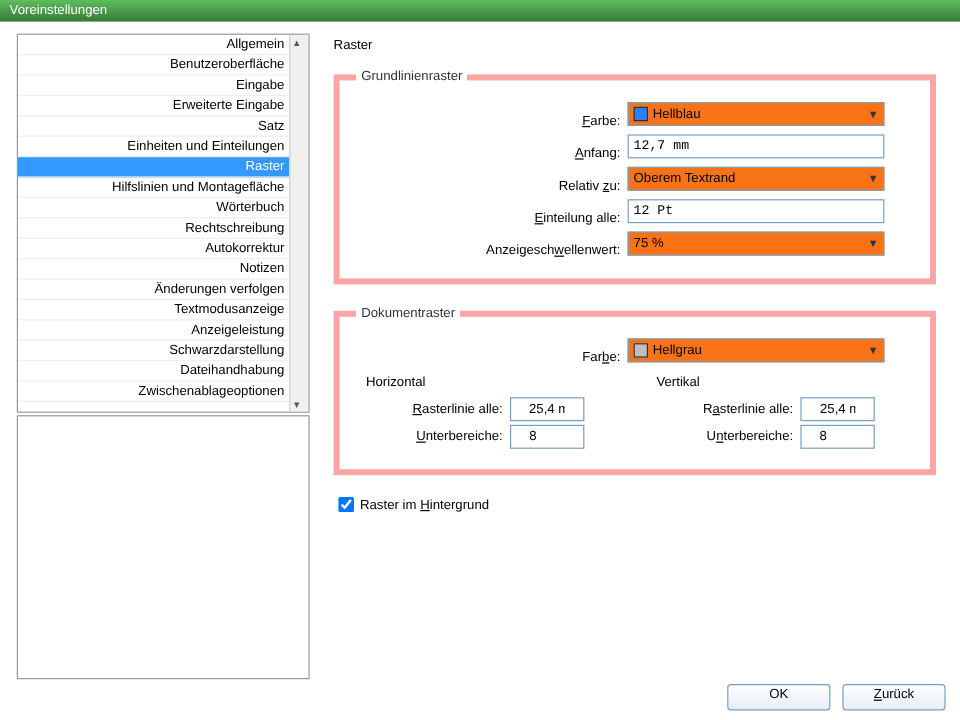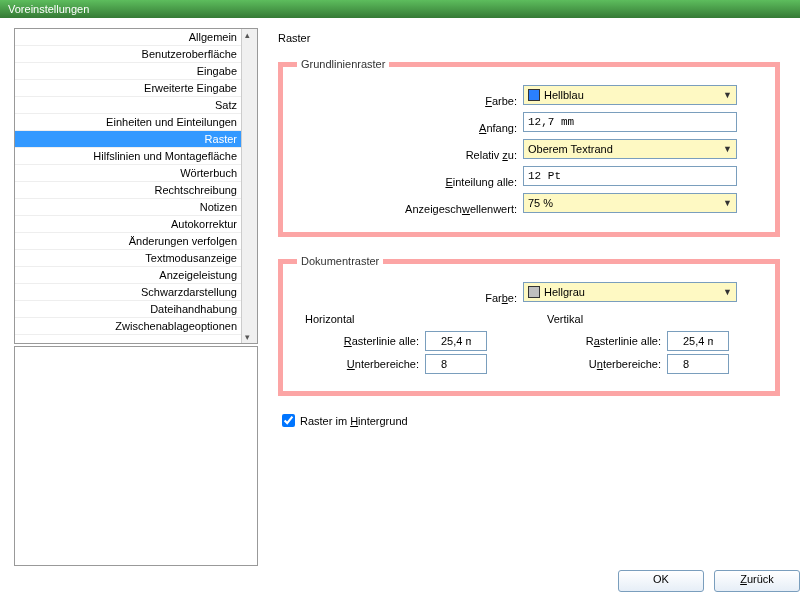--- a/index.html
+++ b/index.html
@@ -17,32 +17,32 @@
 .empty-box { border: 1px solid #999; flex: 1; margin-top: 2px; }
 .main { flex: 1; padding-top: 4px; }
 .page-title { margin-bottom: 14px; }
 fieldset { border: 5px solid #fca5a5; padding: 10px 14px 14px 14px; margin: 0 6px 18px 0; position: relative; }
 legend { padding: 0 4px; color: #333; }
 .row { display: flex; align-items: center; margin: 3px 0; }
 .row label { text-align: right; margin-right: 6px; margin-top: 12px; }
 .field-label { width: 220px; }
 .input { border: 1px solid #7a9ebd; background: #fff; padding: 2px 4px; height: 20px; font-family: Liberation Mono, monospace; }
 .input-wide { width: 214px; }
-.dropdown { position: relative; display: flex; align-items: center; border: 1px solid #7a9ebd; background: #fef9c3; height: 20px; padding: 0 18px 0 4px; width: 214px; }
+.dropdown { position: relative; display: flex; align-items: center; border: 1px solid #7a9ebd; background: #f97316; height: 20px; padding: 0 18px 0 4px; width: 214px; }
 .dropdown .chev { position: absolute; right: 4px; font-size: 9px; color: #333; }
 .swatch { width: 12px; height: 12px; border: 1px solid #333; margin-right: 4px; }
 .sub-cols { display: flex; gap: 20px; }
 .sub-col { flex: 1; }
 .sub-col h4 { font-weight: normal; margin: 6px 0 6px 8px; }
 .sub-row { display: flex; align-items: center; margin: 3px 0; }
 .sub-row label { width: 122px; text-align: right; margin-right: 6px; }
 .sub-input { border: 1px solid #7a9ebd; background: #fff; padding: 2px 15px; height: 20px; width: 62px; }
 .checkbox-row { display: flex; align-items: center; margin: 10px 0 16px 4px; }
 .checkbox-row input { margin-right: 5px; }
-.footer { position: absolute; bottom: 8px; right: 0; display: flex; gap: 10px; }
+.footer { position: absolute; bottom: 8px; right: 12px; display: flex; gap: 10px; }
 .btn { border: 1px solid #7a9ebd; background: linear-gradient(#fff,#e6eef7); padding: 2px 0; width: 86px; height: 22px; text-align: center; cursor: pointer; border-radius: 3px; }
 .underline-first::first-letter { text-decoration: underline; }
 </style>
 </head>
 <body>
 
 <div class="titlebar">
   <span>Voreinstellungen</span>
 </div>
 
@@ -53,22 +53,22 @@
           <div class="list-item">Allgemein</div>
           <div class="list-item">Benutzeroberfläche</div>
           <div class="list-item">Eingabe</div>
           <div class="list-item">Erweiterte Eingabe</div>
           <div class="list-item">Satz</div>
           <div class="list-item">Einheiten und Einteilungen</div>
           <div class="list-item selected">Raster</div>
           <div class="list-item">Hilfslinien und Montagefläche</div>
           <div class="list-item">Wörterbuch</div>
           <div class="list-item">Rechtschreibung</div>
+          <div class="list-item">Autokorrektur</div>
           <div class="list-item">Notizen</div>
-          <div class="list-item">Autokorrektur</div>
           <div class="list-item">Änderungen verfolgen</div>
           <div class="list-item">Textmodusanzeige</div>
           <div class="list-item">Anzeigeleistung</div>
           <div class="list-item">Schwarzdarstellung</div>
           <div class="list-item">Dateihandhabung</div>
           <div class="list-item">Zwischenablageoptionen</div>
         </div>
       <div class="scrollbar"></div>
     </div>
     <div class="empty-box"></div>

